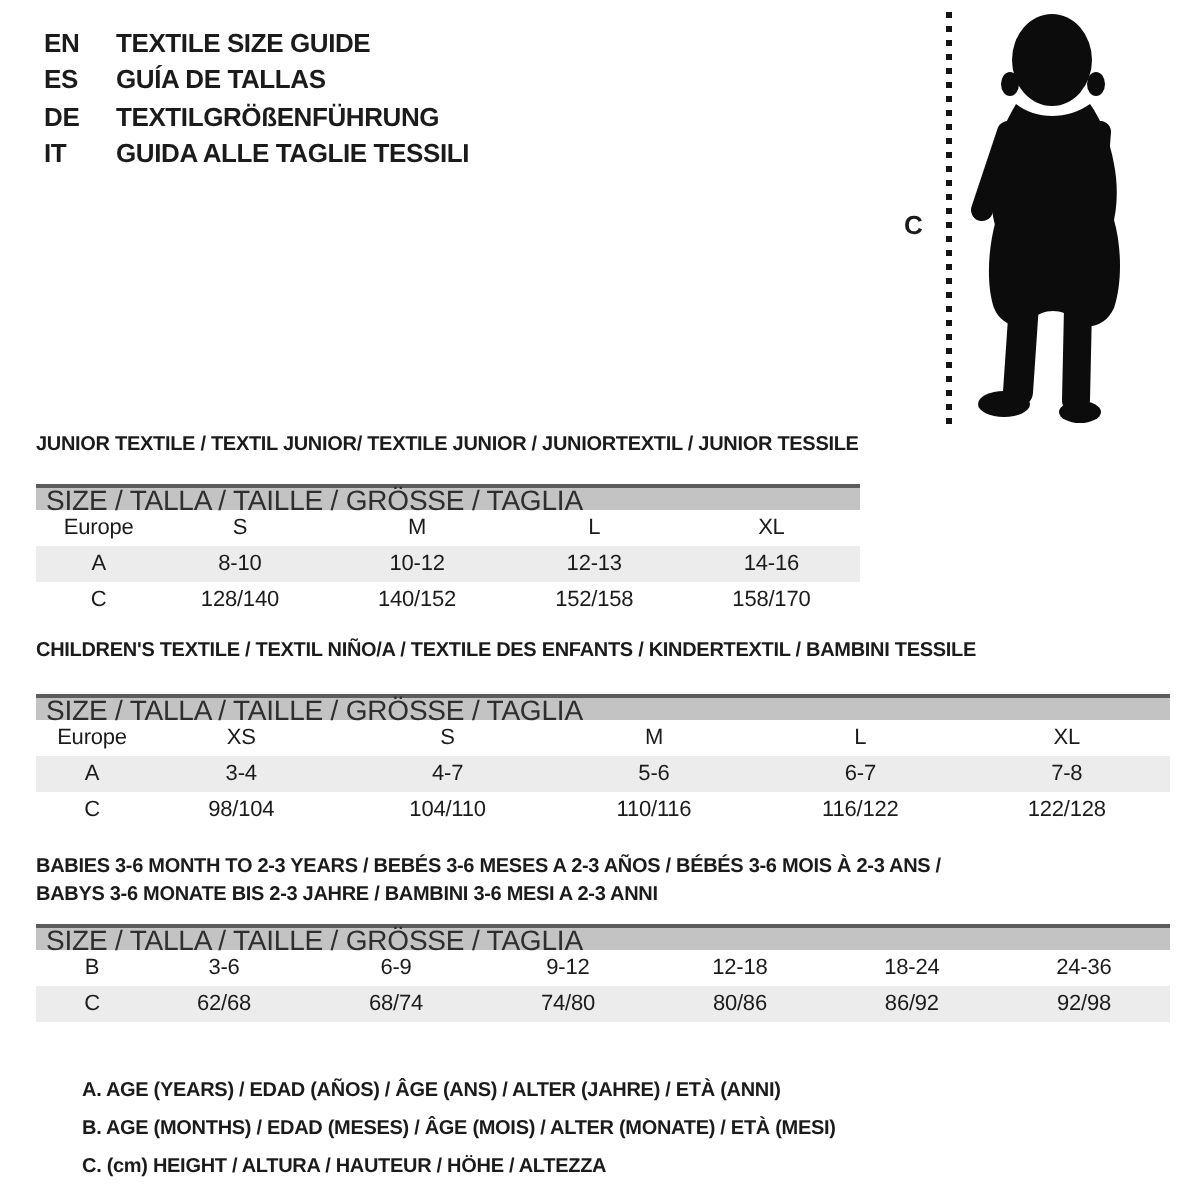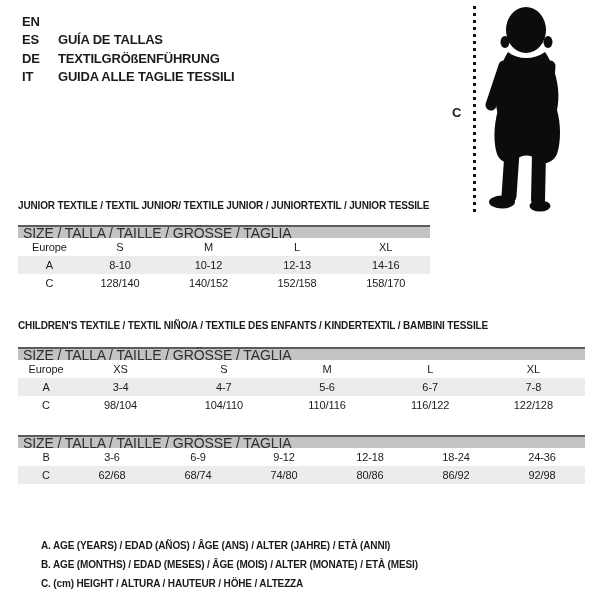--- a/index.html
+++ b/index.html
@@ -36,20 +36,21 @@
   
   .footnotes{position:absolute;left:18px;top:536px;margin-left:23px;}
   .footnote{font-size:10px;font-weight:bold;letter-spacing:-0.15px;line-height:19px;white-space:nowrap;}
 </style>
 </head>
 <body>
 
 <div class="lang-list">
   <div class="lang-row">
     <span class="lang-code">EN</span>
+    <span>TEXTILE SIZE GUIDE</span>
   </div>
   <div class="lang-row">
     <span class="lang-code">ES</span>
     <span>GUÍA DE TALLAS</span>
   </div>
   <div class="lang-row">
     <span class="lang-code">DE</span>
     <span>TEXTILGRÖßENFÜHRUNG</span>
   </div>
   <div class="lang-row">
@@ -71,21 +72,21 @@
       <line x1="68" y1="62" x2="65" y2="100" stroke="#0c0c0c" stroke-width="11" stroke-linecap="round"></line>
       <path d="M16,106 C12,120 11,138 15,150 C18,158 28,162 34,156 C39,150 50,150 55,156 C61,162 71,159 75,150 C79,138 79,120 75,106 Z"></path>
       <line x1="30" y1="148" x2="27" y2="192" stroke="#0c0c0c" stroke-width="15" stroke-linecap="round"></line>
       <line x1="57" y1="150" x2="56" y2="196" stroke="#0c0c0c" stroke-width="14" stroke-linecap="round"></line>
       <ellipse cx="20" cy="198" rx="13" ry="6.5"></ellipse>
       <ellipse cx="58" cy="202" rx="10.5" ry="5.5"></ellipse>
     </g>
   </svg>
 </div>
 
-<section class="sect" style="top:199px;width:412px;">
+<section class="sect" style="top:216px;width:412px;">
   <h2 class="sect-title">
     <span class="tline">JUNIOR TEXTILE / TEXTIL JUNIOR/ TEXTILE JUNIOR / JUNIORTEXTIL / JUNIOR TESSILE</span>
   </h2>
   <div class="size-bar mt12">SIZE / TALLA / TAILLE / GRÖSSE / TAGLIA</div>
   <table class="size-table">
     <colgroup>
         <col class="c-lab-j">
         <col class="c-dat-j">
         <col class="c-dat-j">
         <col class="c-dat-j">
@@ -154,20 +155,24 @@
       <td>104/110</td>
       <td>110/116</td>
       <td>116/122</td>
       <td>122/128</td>
     </tr>
   </tbody>
     </table>
 </section>
 
 <section class="sect" style="top:427px;width:567px;">
+  <h2 class="sect-title">
+    <span class="tline">BABIES 3-6 MONTH TO 2-3 YEARS / BEBÉS 3-6 MESES A 2-3 AÑOS / BÉBÉS 3-6 MOIS À 2-3 ANS /</span>
+    <span class="tline">BABYS 3-6 MONATE BIS 2-3 JAHRE / BAMBINI 3-6 MESI A 2-3 ANNI</span>
+  </h2>
   <div class="size-bar mt8">SIZE / TALLA / TAILLE / GRÖSSE / TAGLIA</div>
   <table class="size-table">
     <colgroup>
         <col class="c-lab-b">
         <col class="c-dat-b">
         <col class="c-dat-b">
         <col class="c-dat-b">
         <col class="c-dat-b">
         <col class="c-dat-b">
         <col class="c-dat-b">

